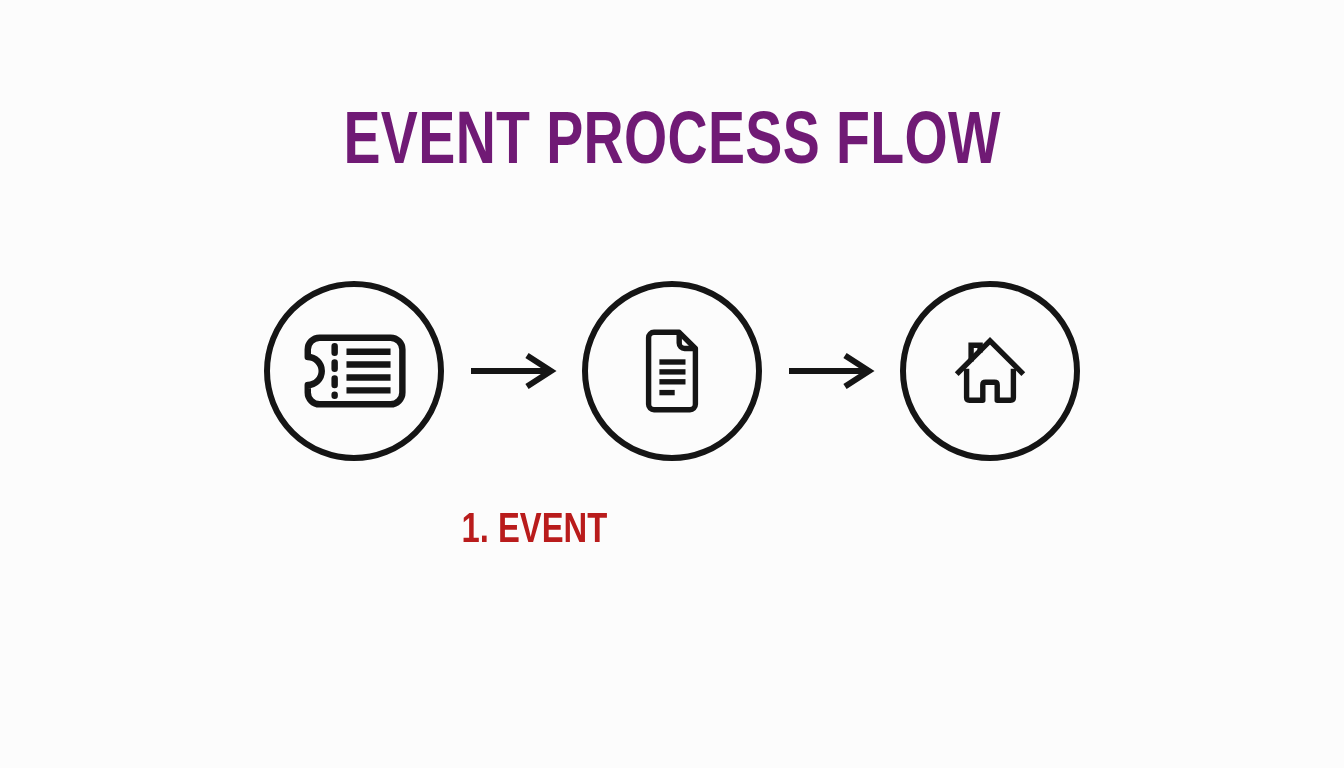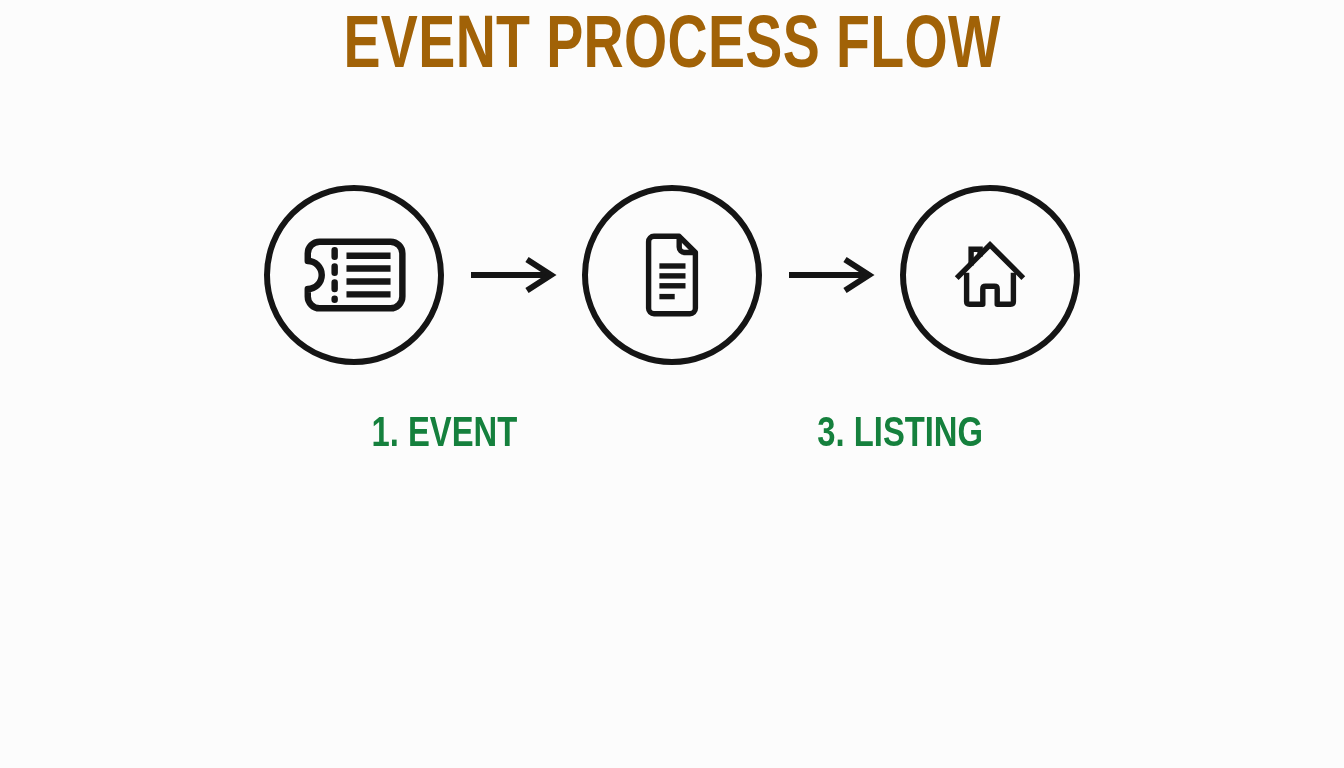--- a/index.html
+++ b/index.html
@@ -8,27 +8,28 @@
     background: #fcfcfc;
     font-family: "Liberation Sans", sans-serif;
     color: #161616;
   }
   .page {
     position: relative;
     width: 1344px;
     height: 768px;
   }
   .title {
+    margin-top: 96px;
     text-align: center;
     font-size: 75px;
     font-weight: 700;
     line-height: 1.1;
     letter-spacing: 0.5px;
     white-space: nowrap;
-    color: #a16207;
+    color: #701a75;
   }
   .title .condensed {
     display: inline-block;
     transform: scaleX(0.74);
     transform-origin: 50% 50%;
   }
   .flow-row {
     margin-top: 102px;
     display: flex;
     justify-content: center;
@@ -57,21 +58,21 @@
     align-items: center;
     justify-content: center;
   }
   .step-label {
     margin-top: 42px;
     font-size: 42px;
     font-weight: 700;
     line-height: 1.2;
     white-space: nowrap;
     text-align: center;
-    color: #15803d;
+    color: #b91c1c;
   }
   .step-label .condensed {
     display: inline-block;
     transform: scaleX(0.78);
     transform-origin: 50% 50%;
   }
   svg { display: block; }
   .stroke {
     fill: none;
     stroke: #151515;
@@ -138,18 +139,15 @@
     </div>
 
   </div>
 
   <div class="flow-row" style="margin-top:0;">
     <div class="step">
       <div class="step-label"><span class="condensed">1. EVENT</span></div>
     </div>
     <div class="connector" style="height:1px;"></div>
     <div class="connector" style="height:1px;"></div>
-    <div class="step">
-      <div class="step-label"><span class="condensed">3. LISTING</span></div>
-    </div>
   </div>
 
 </div>
 
 </body></html>

